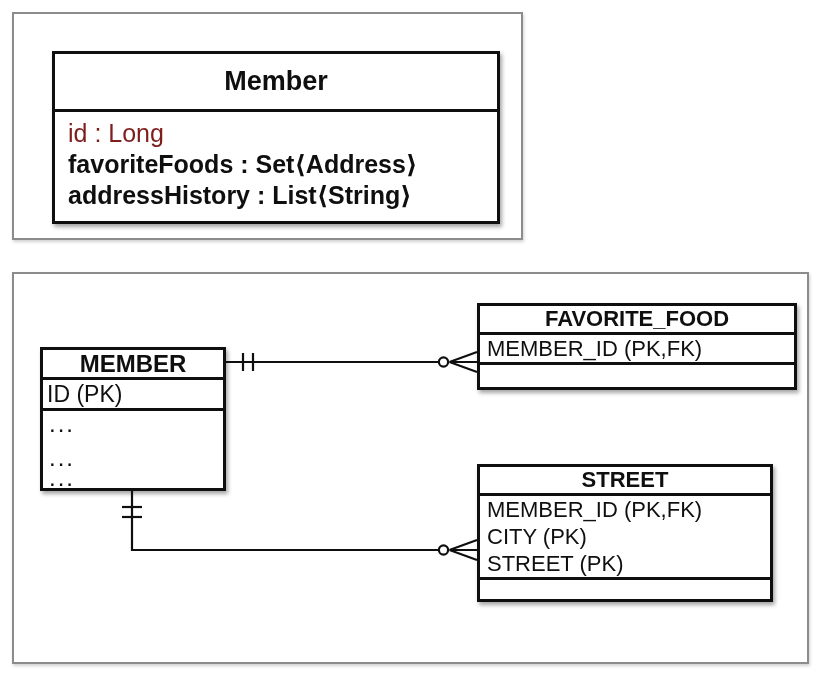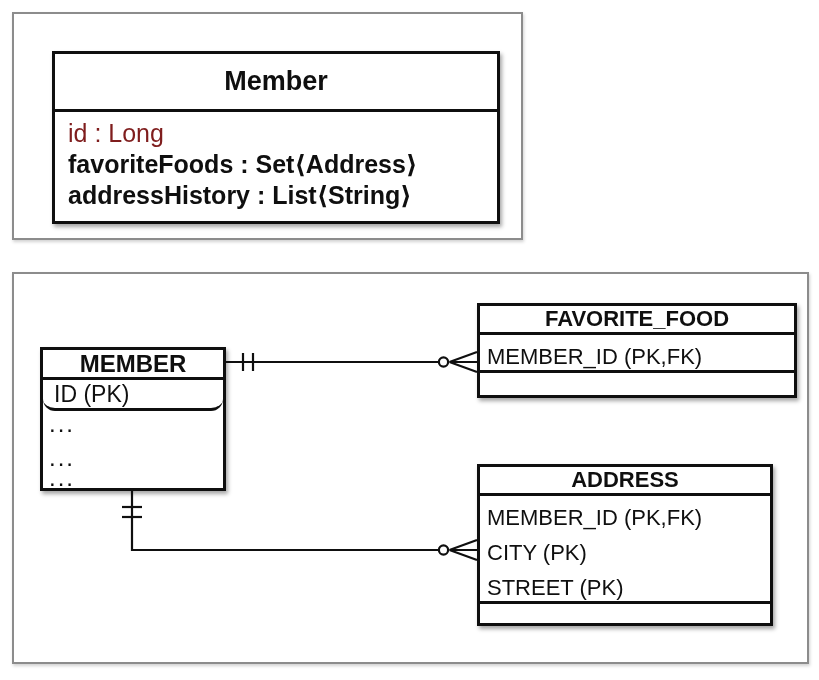--- a/index.html
+++ b/index.html
@@ -29,28 +29,27 @@
   #uml-member .uml-attrs{padding:6px 13px 10px 13px;font-size:25px;line-height:31px;}
   .attr-light{font-weight:400;color:#7f1d1d;}
   .attr-bold{font-weight:bold;}
 
   
   .erd-header{
     border-bottom:3px solid #0f0f0f;display:flex;align-items:center;
     justify-content:center;font-weight:bold;
   }
   .erd-rows{border-bottom:3px solid #0f0f0f;}
-  .erd-row{padding-left:7px;white-space:nowrap;margin-top:8px;}
+  .erd-row{padding-left:7px;white-space:nowrap;}
 
   #tbl-member{left:40px;top:347px;width:186px;}
   #tbl-member .erd-header{height:27px;font-size:24px;}
   #tbl-member .key-row{
-    height:28px;font-size:23px;line-height:28px;padding-left:11px;
+    height:28px;font-size:23px;line-height:28px;padding-left:4px;
     border-bottom:3px solid #0f0f0f;
-    border-radius:12px;
   }
   #tbl-member .erd-body{height:73px;padding:2px 6px;font-size:24px;}
   .dots{line-height:22px;letter-spacing:2px;}
   .dots-gap{height:12px;}
   .dots-last{line-height:17px;letter-spacing:2px;}
 
   #tbl-favorite-food{left:477px;top:303px;width:320px;}
   #tbl-favorite-food .erd-header{height:26px;font-size:22px;}
   #tbl-favorite-food .erd-row{font-size:22px;line-height:27px;}
   #tbl-favorite-food .erd-footer{height:22px;}
@@ -95,21 +94,21 @@
 
 <div class="box" id="tbl-favorite-food">
   <div class="erd-header">FAVORITE_FOOD</div>
   <div class="erd-rows">
     <div class="erd-row">MEMBER_ID (PK,FK)</div>
   </div>
   <div class="erd-footer"></div>
 </div>
 
 <div class="box" id="tbl-address">
-  <div class="erd-header">ADDRESS</div>
+  <div class="erd-header">STREET</div>
   <div class="erd-rows">
     <div class="erd-row">MEMBER_ID (PK,FK)</div>
     <div class="erd-row">CITY (PK)</div>
     <div class="erd-row">STREET (PK)</div>
   </div>
   <div class="erd-footer"></div>
 </div>
 
 <svg id="connector-layer" viewBox="0 0 819 680" xmlns="http://www.w3.org/2000/svg">
 

